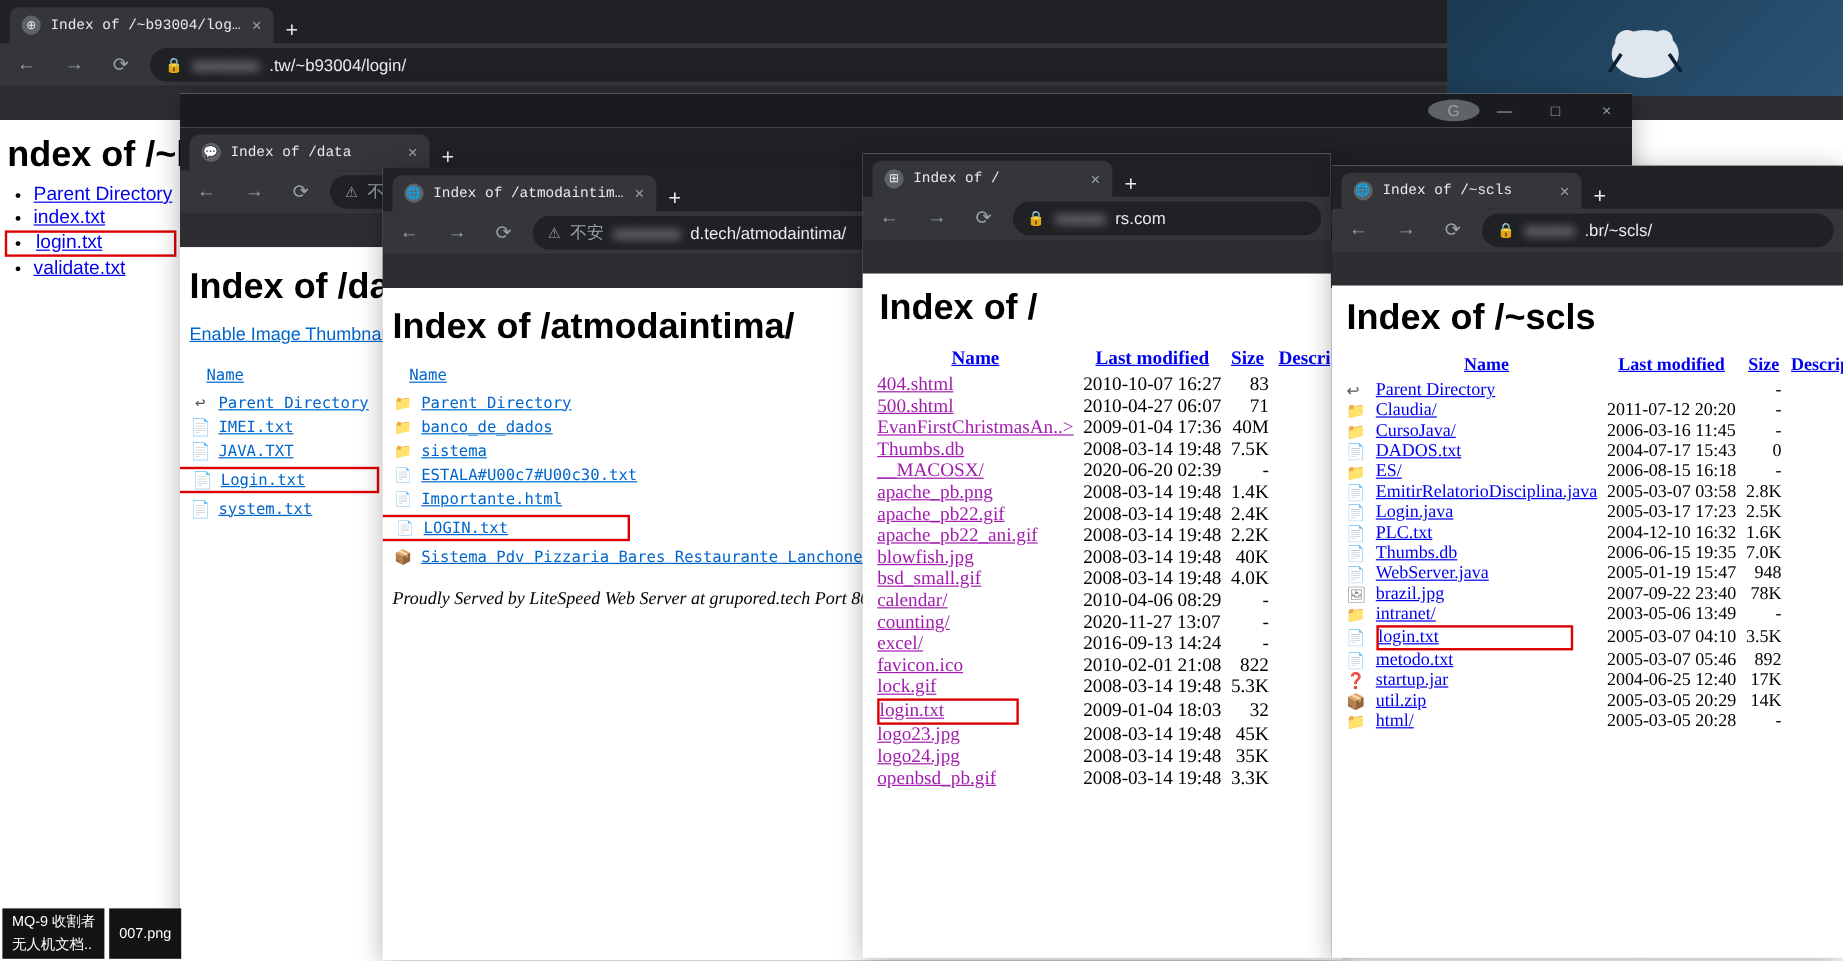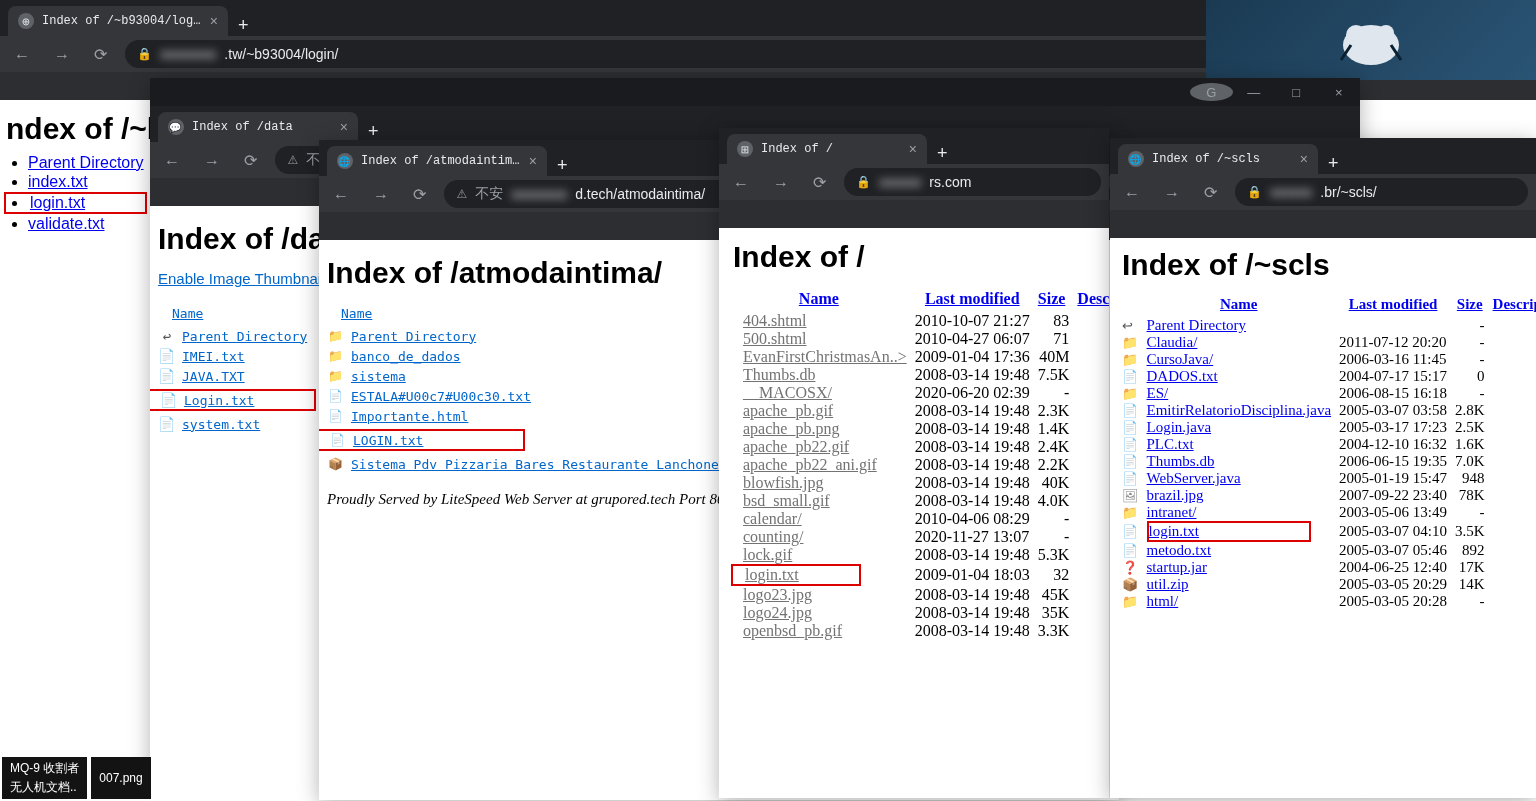--- a/index.html
+++ b/index.html
@@ -55,21 +55,21 @@
 .win3 .hl-row { border: 2px solid #d00; display: inline-flex; padding: 0 100px 0 2px; margin-left: -12px; padding-left: 12px; }
 
 
 .win4 { left: 719px; top: 128px; width: 390px; height: 670px; }
 .win4-content { padding-top: 8px; }
 .win4-content h1 { font-size: 30px; font-weight: bold; margin: 4px 0 16px 6px; }
 .win4-content table { border-collapse: collapse; font-family: "Times New Roman", serif; font-size: 16px; }
 .win4-content th { text-align: left; padding: 0 4px 4px 4px; }
 .win4-content th a { color: #0000ee; text-decoration: underline; font-weight: bold; }
 .win4-content td { padding: 0 4px; white-space: nowrap; }
-.win4-content td.name a { color: #737373; text-decoration: underline; margin-left: 12px; }
+.win4-content td.name a { color: #a21caf; text-decoration: underline; }
 .win4-content td.size { text-align: right; }
 .win4 .hl-cell { border: 2px solid #d00; display: inline-block; padding: 0 60px 0 0; }
 
 
 .win5 { left: 1110px; top: 138px; width: 426px; height: 660px; }
 .win5-content { padding-top: 6px; }
 .win5-content h1 { font-size: 30px; font-weight: bold; margin: 4px 0 14px 4px; }
 .win5-content table { border-collapse: collapse; font-family: "Times New Roman", serif; font-size: 15px; }
 .win5-content th { text-align: center; padding: 0 4px 4px 4px; }
 .win5-content th a { color: #0000ee; text-decoration: underline; font-weight: bold; }
@@ -301,21 +301,21 @@
           <tr>
         <th style="text-align:center;"><a href="#">Name</a></th>
         <th style="text-align:center;"><a href="#">Last modified</a></th>
         <th><a href="#">Size</a></th>
         <th><a href="#">Description</a></th>
       </tr>
         </thead>
       <tbody id="win4-list">
           <tr>
             <td class="name"><a href="#">404.shtml</a></td>
-            <td>2010-10-07 21:27</td>
+            <td>2010-10-07 16:27</td>
             <td class="size">83</td>
           </tr>
           <tr>
             <td class="name"><a href="#">500.shtml</a></td>
             <td>2010-04-27 06:07</td>
             <td class="size">71</td>
           </tr>
           <tr>
             <td class="name"><a href="#">EvanFirstChristmasAn..&gt;</a></td>
             <td>2009-01-04 17:36</td>
@@ -325,25 +325,20 @@
             <td class="name"><a href="#">Thumbs.db</a></td>
             <td>2008-03-14 19:48</td>
             <td class="size">7.5K</td>
           </tr>
           <tr>
             <td class="name"><a href="#">__MACOSX/</a></td>
             <td>2020-06-20 02:39</td>
             <td class="size">-</td>
           </tr>
           <tr>
-            <td class="name"><a href="#">apache_pb.gif</a></td>
-            <td>2008-03-14 19:48</td>
-            <td class="size">2.3K</td>
-          </tr>
-          <tr>
             <td class="name"><a href="#">apache_pb.png</a></td>
             <td>2008-03-14 19:48</td>
             <td class="size">1.4K</td>
           </tr>
           <tr>
             <td class="name"><a href="#">apache_pb22.gif</a></td>
             <td>2008-03-14 19:48</td>
             <td class="size">2.4K</td>
           </tr>
           <tr>
@@ -363,20 +358,30 @@
           </tr>
           <tr>
             <td class="name"><a href="#">calendar/</a></td>
             <td>2010-04-06 08:29</td>
             <td class="size">-</td>
           </tr>
           <tr>
             <td class="name"><a href="#">counting/</a></td>
             <td>2020-11-27 13:07</td>
             <td class="size">-</td>
+          </tr>
+          <tr>
+            <td class="name"><a href="#">excel/</a></td>
+            <td>2016-09-13 14:24</td>
+            <td class="size">-</td>
+          </tr>
+          <tr>
+            <td class="name"><a href="#">favicon.ico</a></td>
+            <td>2010-02-01 21:08</td>
+            <td class="size">822</td>
           </tr>
           <tr>
             <td class="name"><a href="#">lock.gif</a></td>
             <td>2008-03-14 19:48</td>
             <td class="size">5.3K</td>
           </tr>
           <tr>
             <td class="name"><span class="hl-cell"><a href="#">login.txt</a></span></td>
             <td>2009-01-04 18:03</td>
             <td class="size">32</td>
@@ -450,21 +455,21 @@
           </tr>
           <tr>
             <td class="ico folder-ico">📁</td>
             <td class="name"><a href="#">CursoJava/</a></td>
             <td>2006-03-16 11:45</td>
             <td class="size">-</td>
           </tr>
           <tr>
             <td class="ico file-ico">📄</td>
             <td class="name"><a href="#">DADOS.txt</a></td>
-            <td>2004-07-17 15:17</td>
+            <td>2004-07-17 15:43</td>
             <td class="size">0</td>
           </tr>
           <tr>
             <td class="ico folder-ico">📁</td>
             <td class="name"><a href="#">ES/</a></td>
             <td>2006-08-15 16:18</td>
             <td class="size">-</td>
           </tr>
           <tr>
             <td class="ico file-ico">📄</td>

